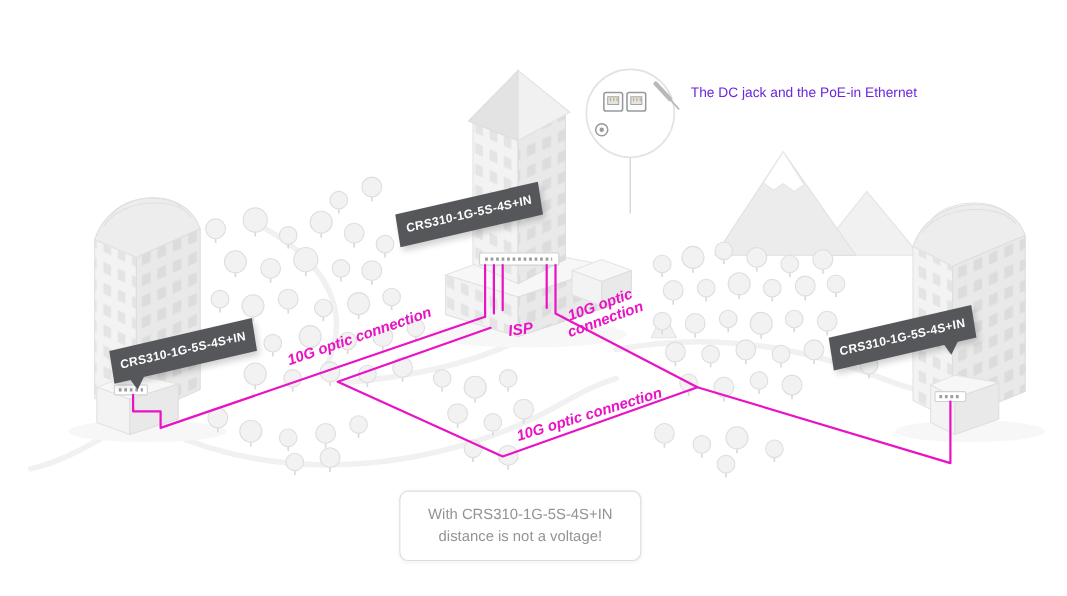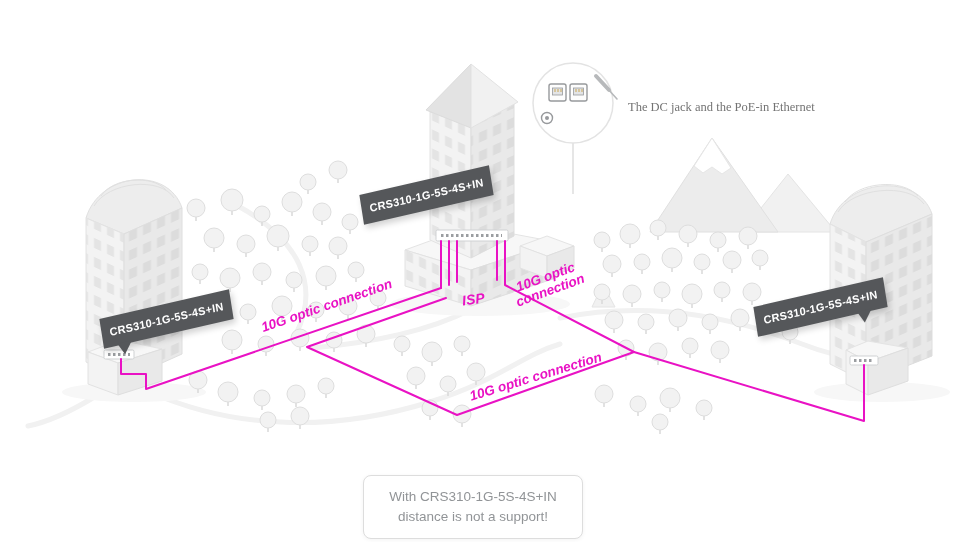--- a/index.html
+++ b/index.html
@@ -50,27 +50,27 @@
   .banner-right{left:754px;top:292px;}
 
   .conn-label{position:absolute;color:#e912c4;font-weight:700;font-style:italic;
           font-size:13.5px;white-space:nowrap;}
   .conn-left{left:258px;top:298px;transform:rotate(-19deg);}
   .conn-center{left:512px;top:270px;transform:rotate(-20deg);text-align:center;line-height:14px;}
   .conn-bottom{left:467px;top:369px;transform:rotate(-17deg);}
   .isp-label{position:absolute;left:462px;top:291px;color:#e912c4;font-weight:700;
           font-style:italic;font-size:14px;transform:rotate(-8deg);}
 
-  .callout-caption{position:absolute;left:628px;top:99px;color:#737373;
-          font-size:12.5px;line-height:17px;font-family:Liberation Serif, serif;}
+  .callout-caption{position:absolute;left:628px;top:76px;color:#6d28d9;
+          font-size:12.5px;line-height:17px;}
 
   .footer-box{position:absolute;left:363px;top:446px;width:218px;padding:11px 0;
           background:#fff;border:1px solid #dddddd;border-radius:8px;color:#919497;
           font-size:13.5px;text-align:center;line-height:20px;
-          box-shadow:0 1px 4px rgba(0,0,0,.05);margin-top:29px;}
+          box-shadow:0 1px 4px rgba(0,0,0,.05);}
 </style>
 </head>
 <body>
 
 <div class="canvas">
 
   <svg class="scene" width="970" height="542" viewBox="0 0 970 542">
     <defs>
       <pattern id="winFront" width="14" height="19" patternUnits="userSpaceOnUse" patternTransform="skewY(-24)">
         <rect x="3" y="4" width="8" height="10" fill="#dcdcdc"></rect>
@@ -369,16 +369,16 @@
   </div>
   <div class="conn-label conn-bottom">10G optic connection</div>
   <div class="isp-label">ISP</div>
 
   <div class="callout-caption">
     <div>The DC jack and the PoE-in Ethernet</div>
   </div>
 
   <div class="footer-box">
     <div>With CRS310-1G-5S-4S+IN</div>
-    <div>distance is not a support!</div>
+    <div>distance is not a voltage!</div>
   </div>
 
 </div>
 
 </body></html>

